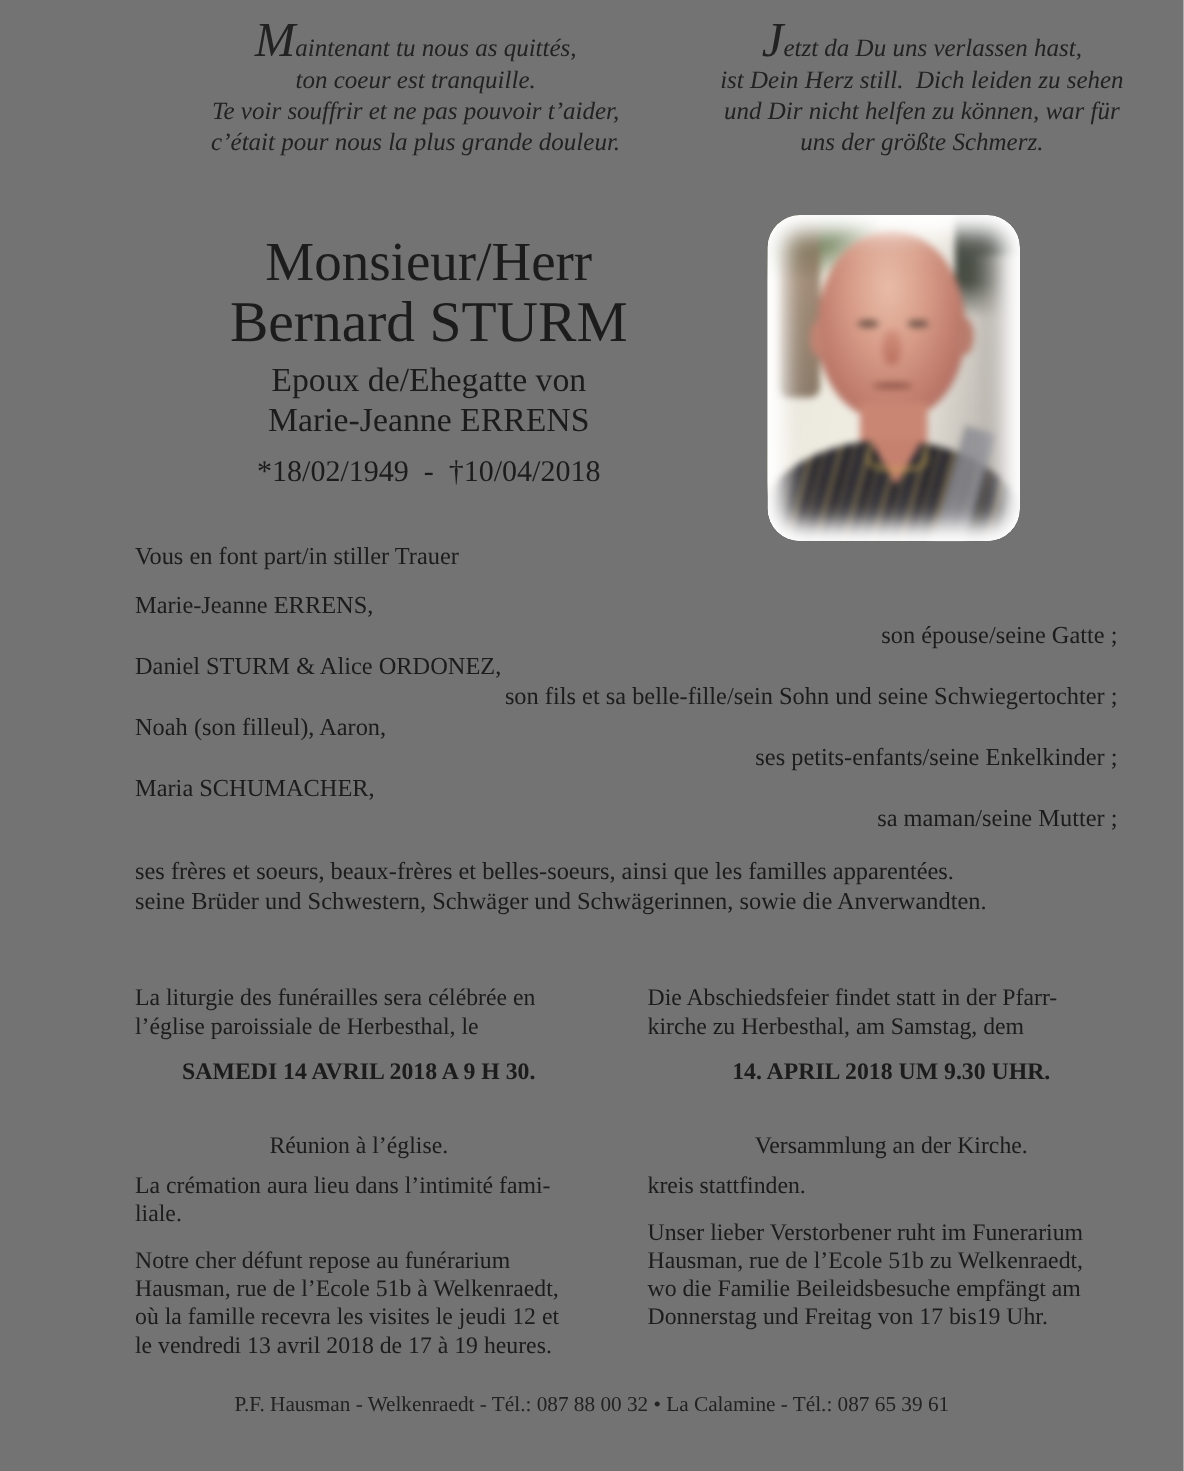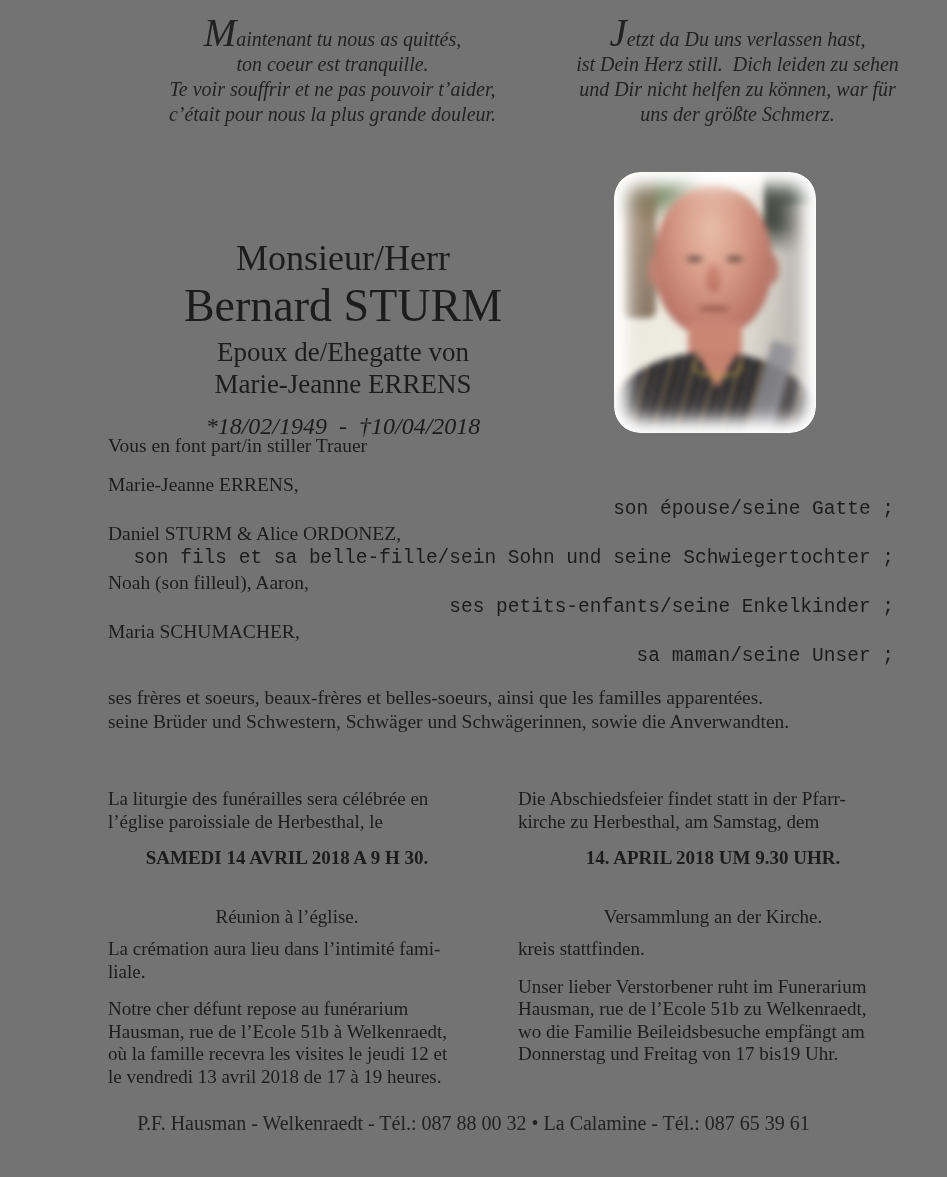--- a/index.html
+++ b/index.html
@@ -11,25 +11,25 @@
     font-family:"Liberation Serif","DejaVu Serif",serif;
     overflow:hidden;
   }
   
   .quote{position:absolute;top:27px;text-align:center;font-style:italic;font-size:20px;line-height:25px;color:#222;}
   .quote-fr{left:135px;width:395px;}
   .quote-de{left:545px;width:385px;}
   .q-initial{font-size:39px;line-height:0;font-style:italic;}
   
   .identity{position:absolute;left:103px;top:190px;width:480px;text-align:center;}
-  .id-title{font-size:36px;line-height:40px;margin-top:48px;}
+  .id-title{font-size:44px;line-height:40px;}
   .id-name{font-size:46px;line-height:52px;margin-top:2px;}
   .id-spouse-label{font-size:27px;line-height:32px;margin-top:4px;}
   .id-spouse-name{font-size:27px;line-height:32px;}
-  .id-dates{font-size:24px;line-height:28px;margin-top:12px;font-style:italic;}
+  .id-dates{font-size:24px;line-height:28px;margin-top:12px;}
   
   .photo{position:absolute;left:614px;top:172px;width:202px;height:261px;border-radius:26px;overflow:hidden;}
   .photo *{position:absolute;}
   .photo-blur{inset:-8px;filter:blur(3px);}
   .pb-bg{inset:0;background:linear-gradient(100deg,#ded8cc 0%,#edeadf 28%,#efece4 55%,#cac5bd 74%,#b5b0a8 88%,#c2beb6 100%);}
   .pb-foliage{left:-12px;top:-12px;width:110px;height:70px;background:radial-gradient(ellipse at 35% 25%,#4e6138 0%,#71815a 45%,rgba(113,129,90,0) 75%);}
   .pb-dark-tr{right:2px;top:-4px;width:58px;height:95px;background:linear-gradient(#343c33,#4a4f46 70%,rgba(74,79,70,0));}
   .pb-frame{left:16px;top:4px;width:34px;height:150px;border-radius:8px;background:linear-gradient(#7a6a52,#8a7058 40%,#6f5a46);opacity:.8;}
   .pb-gray{right:-6px;top:40px;width:52px;height:100%;background:linear-gradient(to right,rgba(169,164,158,0),#a9a49e 60%);}
   .pb-head{left:48px;top:20px;width:118px;height:152px;border-radius:50% 50% 46% 46%;
@@ -44,33 +44,33 @@
   .pb-necklace{left:88px;top:196px;width:44px;height:15px;border:2px solid #c9a84c;border-top:none;border-radius:0 0 50% 50%;background:transparent;}
   .pb-shirt{left:-10px;top:188px;width:228px;height:90px;border-radius:50% 50% 0 0/95% 85% 0 0;
     background:repeating-linear-gradient(105deg,#2c2b33 0px,#2c2b33 8px,#6e6148 8px,#6e6148 12px,#26252d 12px,#26252d 19px,#565040 19px,#565040 22px);}
   .pb-collar{left:90px;top:188px;width:42px;height:36px;background:#c5816e;clip-path:polygon(0 0,100% 0,50% 100%);}
   .pb-strap{left:152px;top:178px;width:26px;height:100px;background:#8b8b90;transform:rotate(16deg);opacity:.85;}
   .photo-feather{inset:0;border-radius:26px;box-shadow:inset 0 0 16px 12px #ffffff,inset 0 0 34px 8px rgba(255,255,255,.65);pointer-events:none;}
   
   .mourners{position:absolute;left:108px;top:434px;width:786px;font-size:19.5px;line-height:24.5px;}
   .m-intro{margin-bottom:14px;}
   .m-name{text-align:left;white-space:nowrap;}
-  .m-rel{text-align:right;white-space:nowrap;font-family:Liberation Mono, monospace;}
+  .m-rel{text-align:right;white-space:nowrap;}
   .families{position:absolute;left:108px;top:686px;width:800px;font-size:19.5px;line-height:23.5px;}
   
   .col{position:absolute;top:788px;font-size:19px;line-height:22.5px;}
   .col div{white-space:nowrap;}
   .col-fr{left:108px;width:358px;}
   .col-de{left:518px;width:390px;}
   .c-intro{margin-bottom:14px;font-family:Liberation Serif, serif;}
   .c-datetime{font-weight:bold;text-align:center;margin-bottom:36px;}
   .c-meeting{text-align:center;margin-bottom:10px;}
   .c-cremation{margin-bottom:15px;}
   
-  .footer{position:absolute;left:0;right:0;top:1114px;text-align:center;font-size:20px;line-height:19px;color:#222;}
+  .footer{position:absolute;left:0;right:0;top:1114px;text-align:center;font-size:17px;line-height:19px;color:#222;}
 </style>
 </head>
 <body>
 
 <div class="page">
 
   <div class="quote quote-fr">
     <div class="q-line"><span class="q-initial">M</span><span>aintenant tu nous as quittés,</span></div>
     <div class="q-line">ton coeur est tranquille.</div>
     <div class="q-line">Te voir souffrir et ne pas pouvoir t’aider,</div>
@@ -117,21 +117,21 @@
 
   <div class="mourners">
     <div class="m-intro">Vous en font part/in stiller Trauer</div>
     <div class="m-name">Marie-Jeanne ERRENS,</div>
     <div class="m-rel">son épouse/seine Gatte ;</div>
     <div class="m-name">Daniel STURM &amp; Alice ORDONEZ,</div>
     <div class="m-rel">son fils et sa belle-fille/sein Sohn und seine Schwiegertochter ;</div>
     <div class="m-name">Noah (son filleul), Aaron,</div>
     <div class="m-rel">ses petits-enfants/seine Enkelkinder ;</div>
     <div class="m-name">Maria SCHUMACHER,</div>
-    <div class="m-rel">sa maman/seine Unser ;</div>
+    <div class="m-rel">sa maman/seine Mutter ;</div>
   </div>
 
   <div class="families">
     <div>ses frères et soeurs, beaux-frères et belles-soeurs, ainsi que les familles apparentées.</div>
     <div>seine Brüder und Schwestern, Schwäger und Schwägerinnen, sowie die Anverwandten.</div>
   </div>
 
   <div class="col col-fr">
     <div class="c-intro">
       <div>La liturgie des funérailles sera célébrée en</div>

